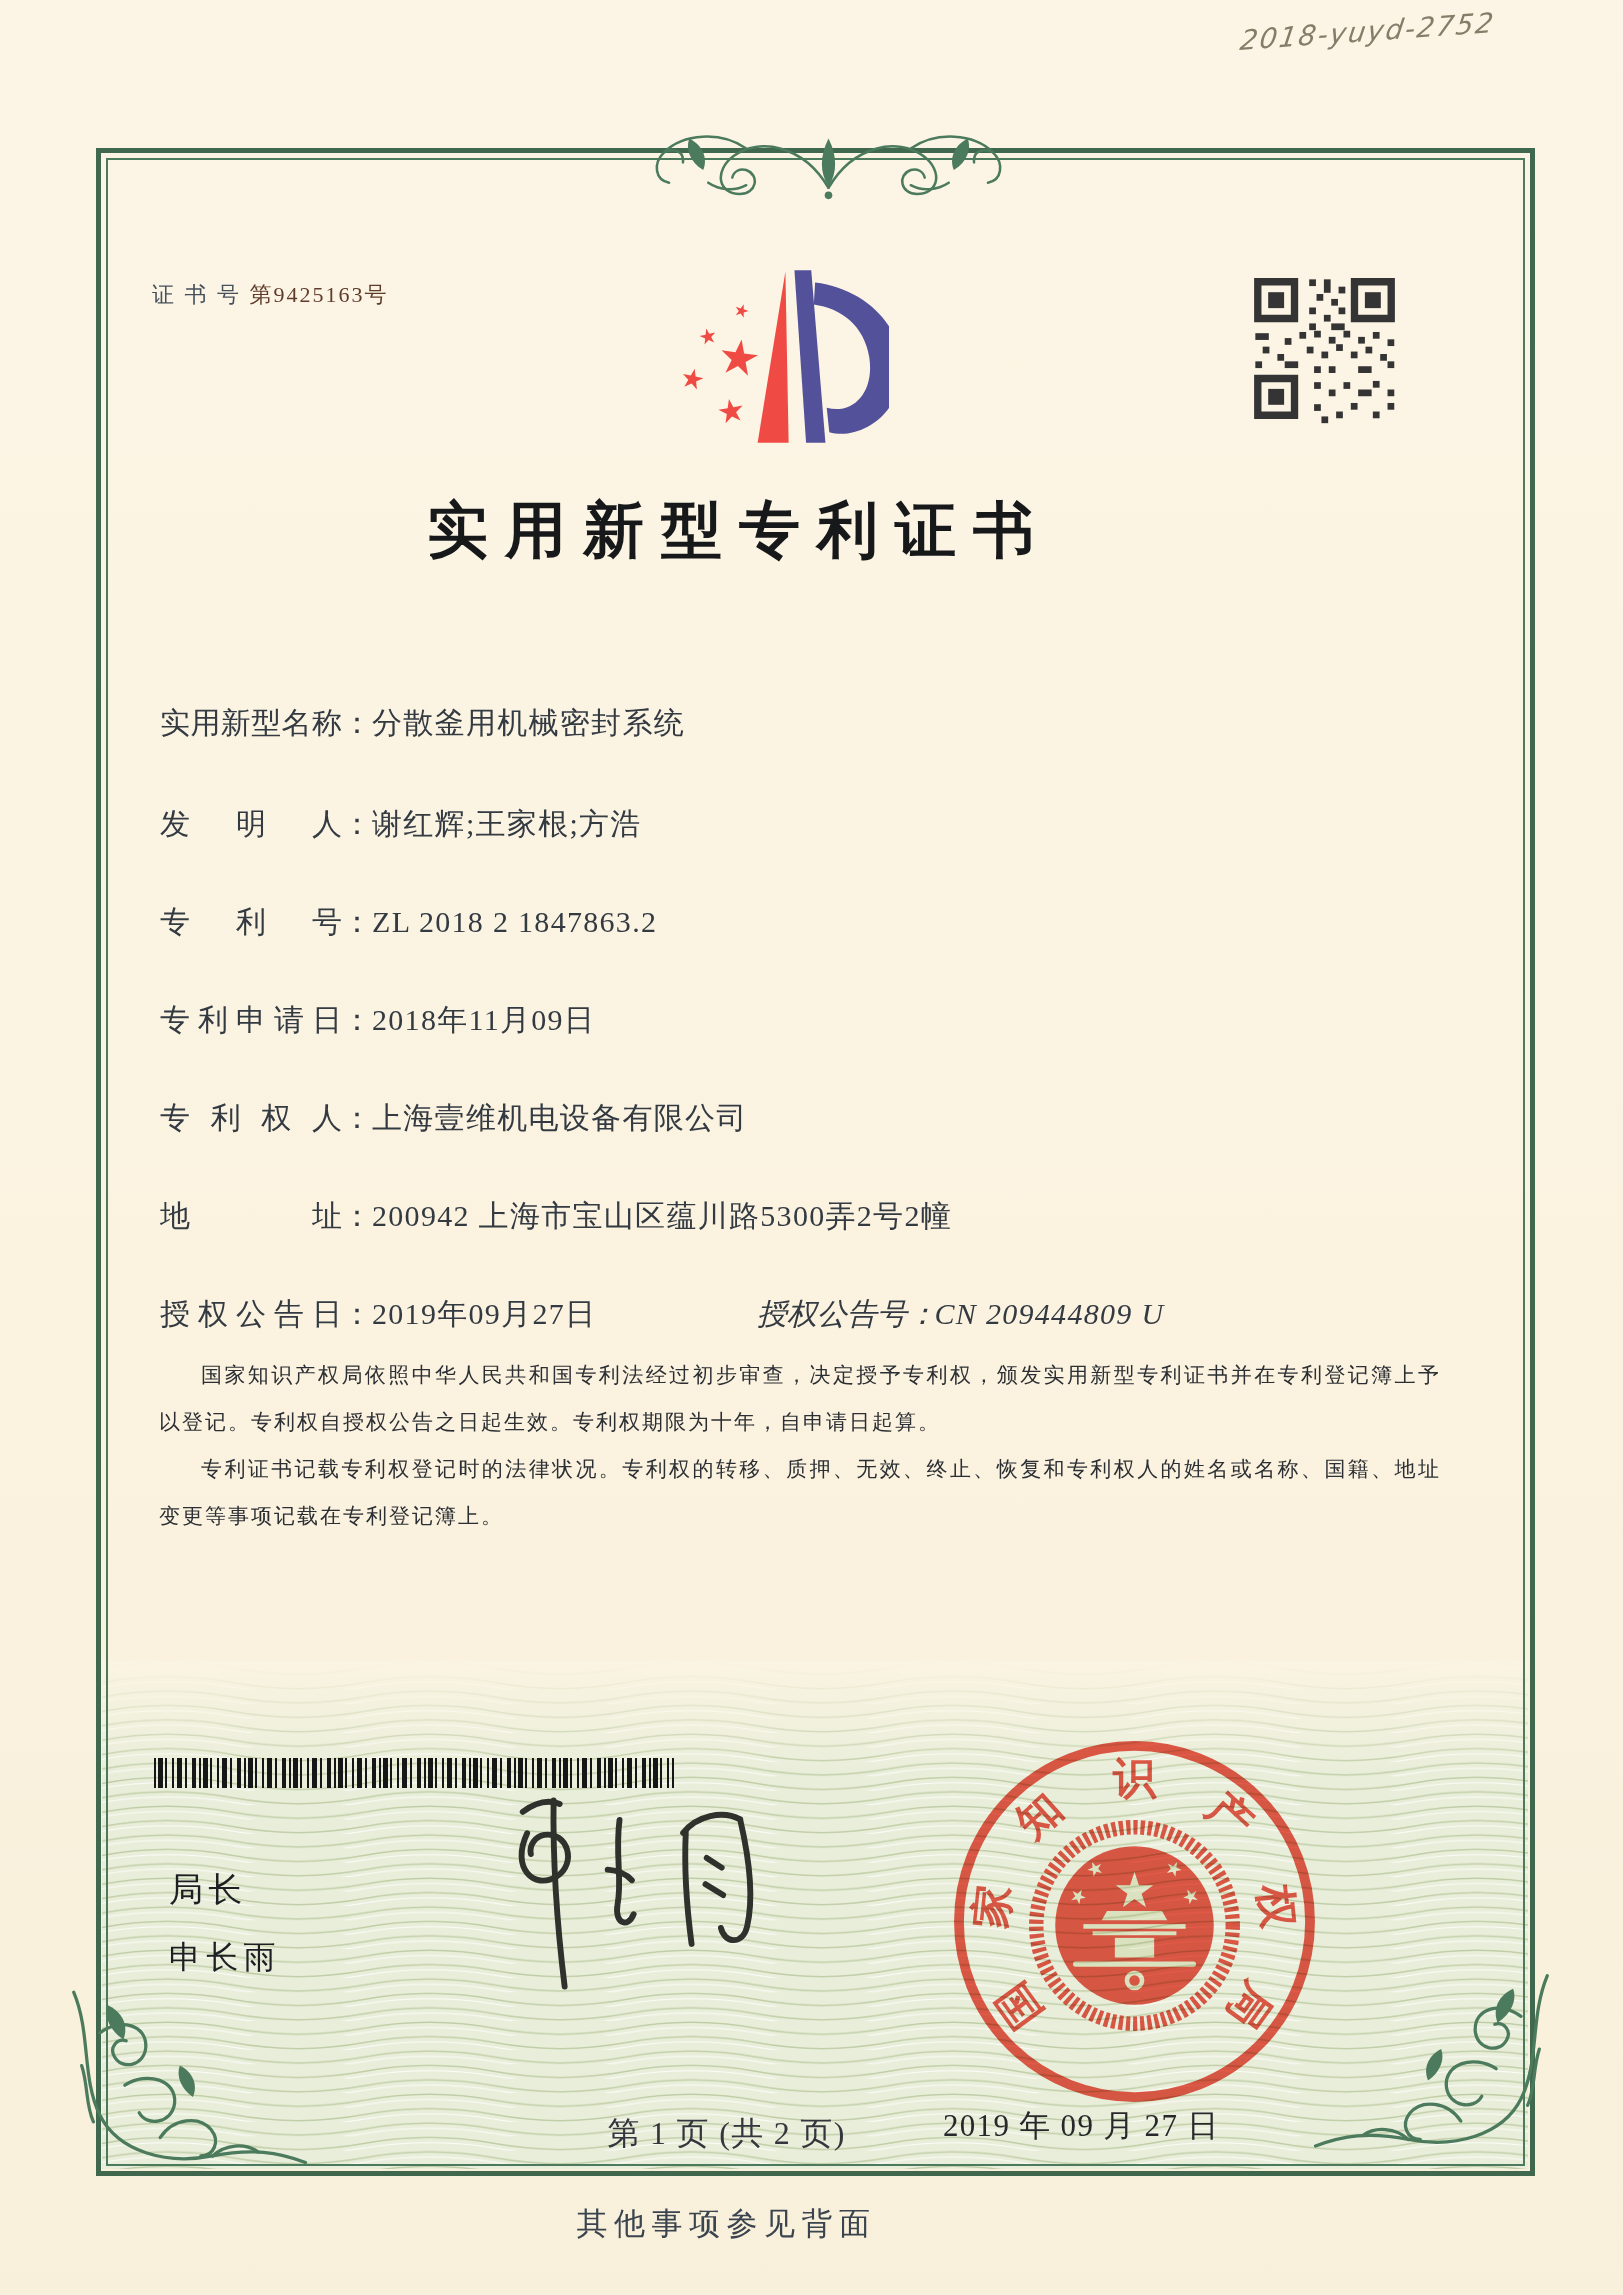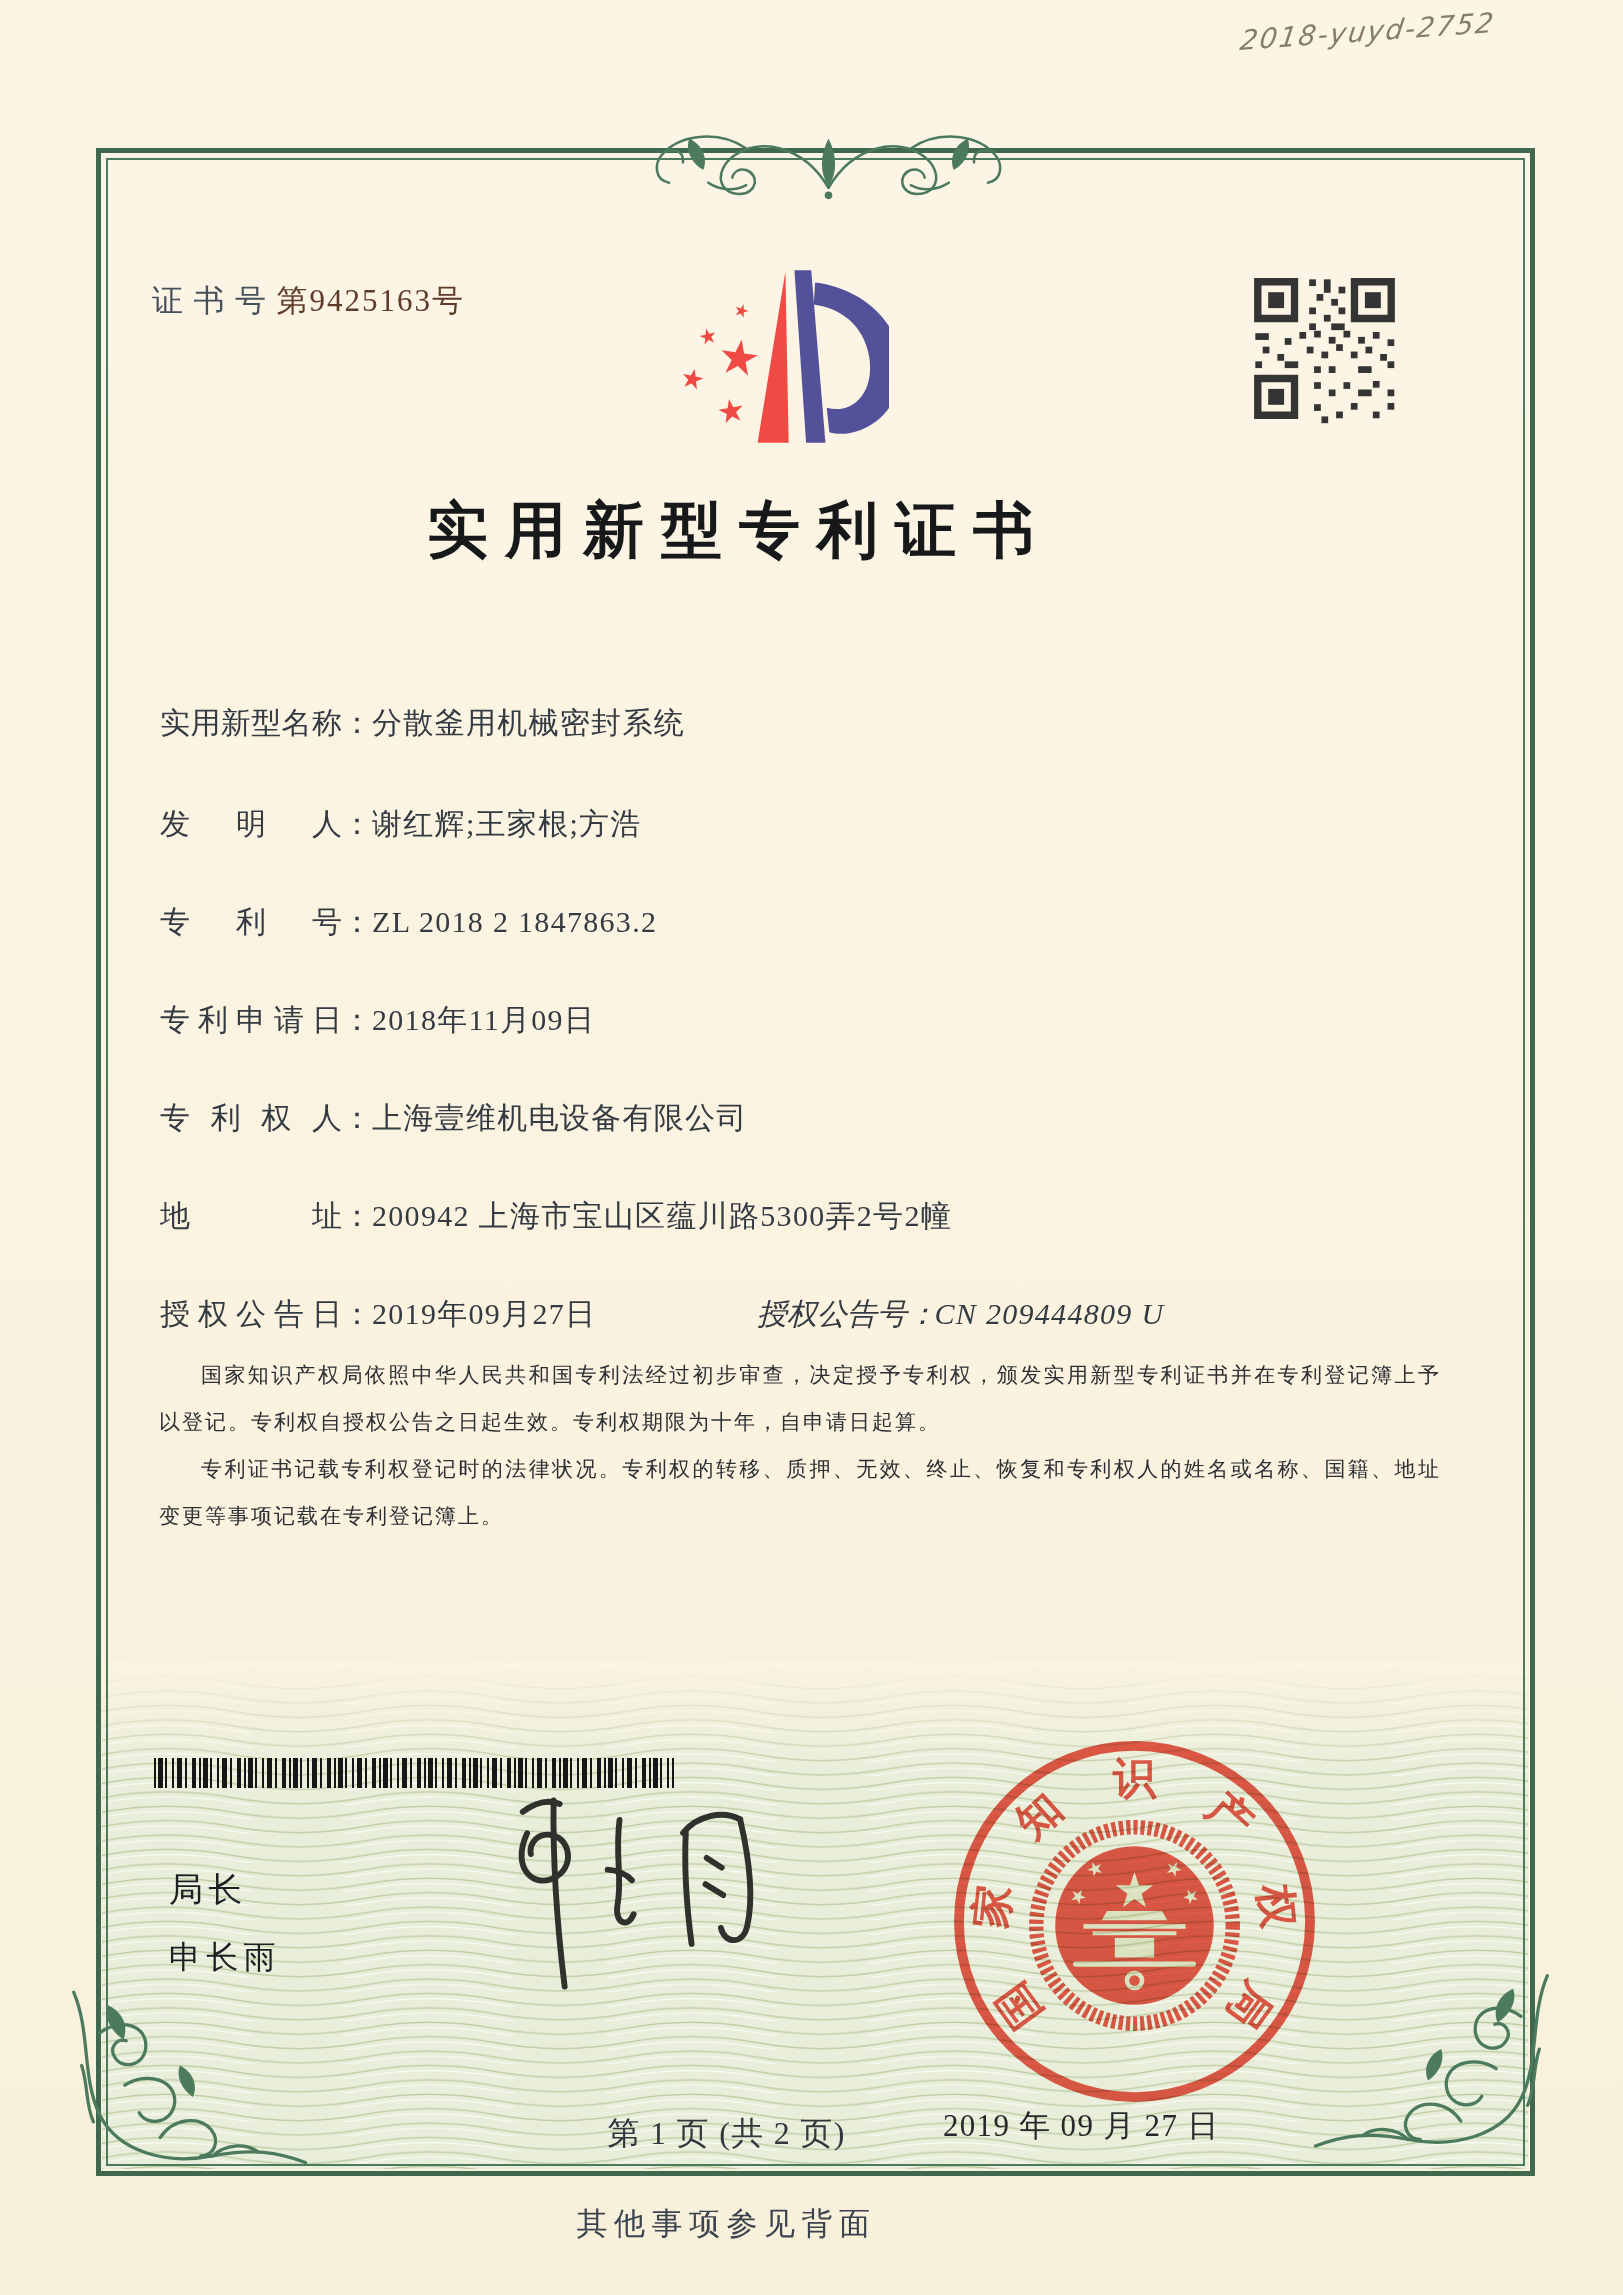--- a/index.html
+++ b/index.html
@@ -6,21 +6,21 @@
   .page{
     position:relative;width:1623px;height:2295px;overflow:hidden;
     background:linear-gradient(180deg,#fcf5e6 0%,#fbf3e0 55%,#f8f0da 100%);
     font-family:"Liberation Serif","DejaVu Serif",serif;
   }
   
   .hand{position:absolute;left:1240px;top:10.5px;width:367px;color:#6f6a52;
     font-size:27.5px;font-style:italic;letter-spacing:2px;opacity:.85;
     font-family:"DejaVu Sans",sans-serif;transform:rotate(-4deg) skewX(-12deg);}
   
-  .certno{position:absolute;left:152px;top:280px;font-size:31px;white-space:nowrap;z-index:2;}
+  .certno{position:absolute;left:152px;top:280px;font-size:22px;white-space:nowrap;z-index:2;}
   .certno .lbl{color:#45505a;letter-spacing:10.5px;}
   .certno .num{color:#5f3c29;letter-spacing:2px;}
   
   .logo{position:absolute;left:656px;top:249px;width:233px;height:213px;z-index:2;}
   .qr{position:absolute;left:1248px;top:272px;width:153px;height:153px;z-index:2;}
   
   .title{position:absolute;left:0;top:490px;width:1461px;text-align:center;
     font-size:61px;font-weight:700;color:#17181a;letter-spacing:17px;text-indent:17px;z-index:2;}
   
   .fields{position:absolute;left:160px;top:689px;width:1309px;font-size:30px;color:#333a42;z-index:2;}

